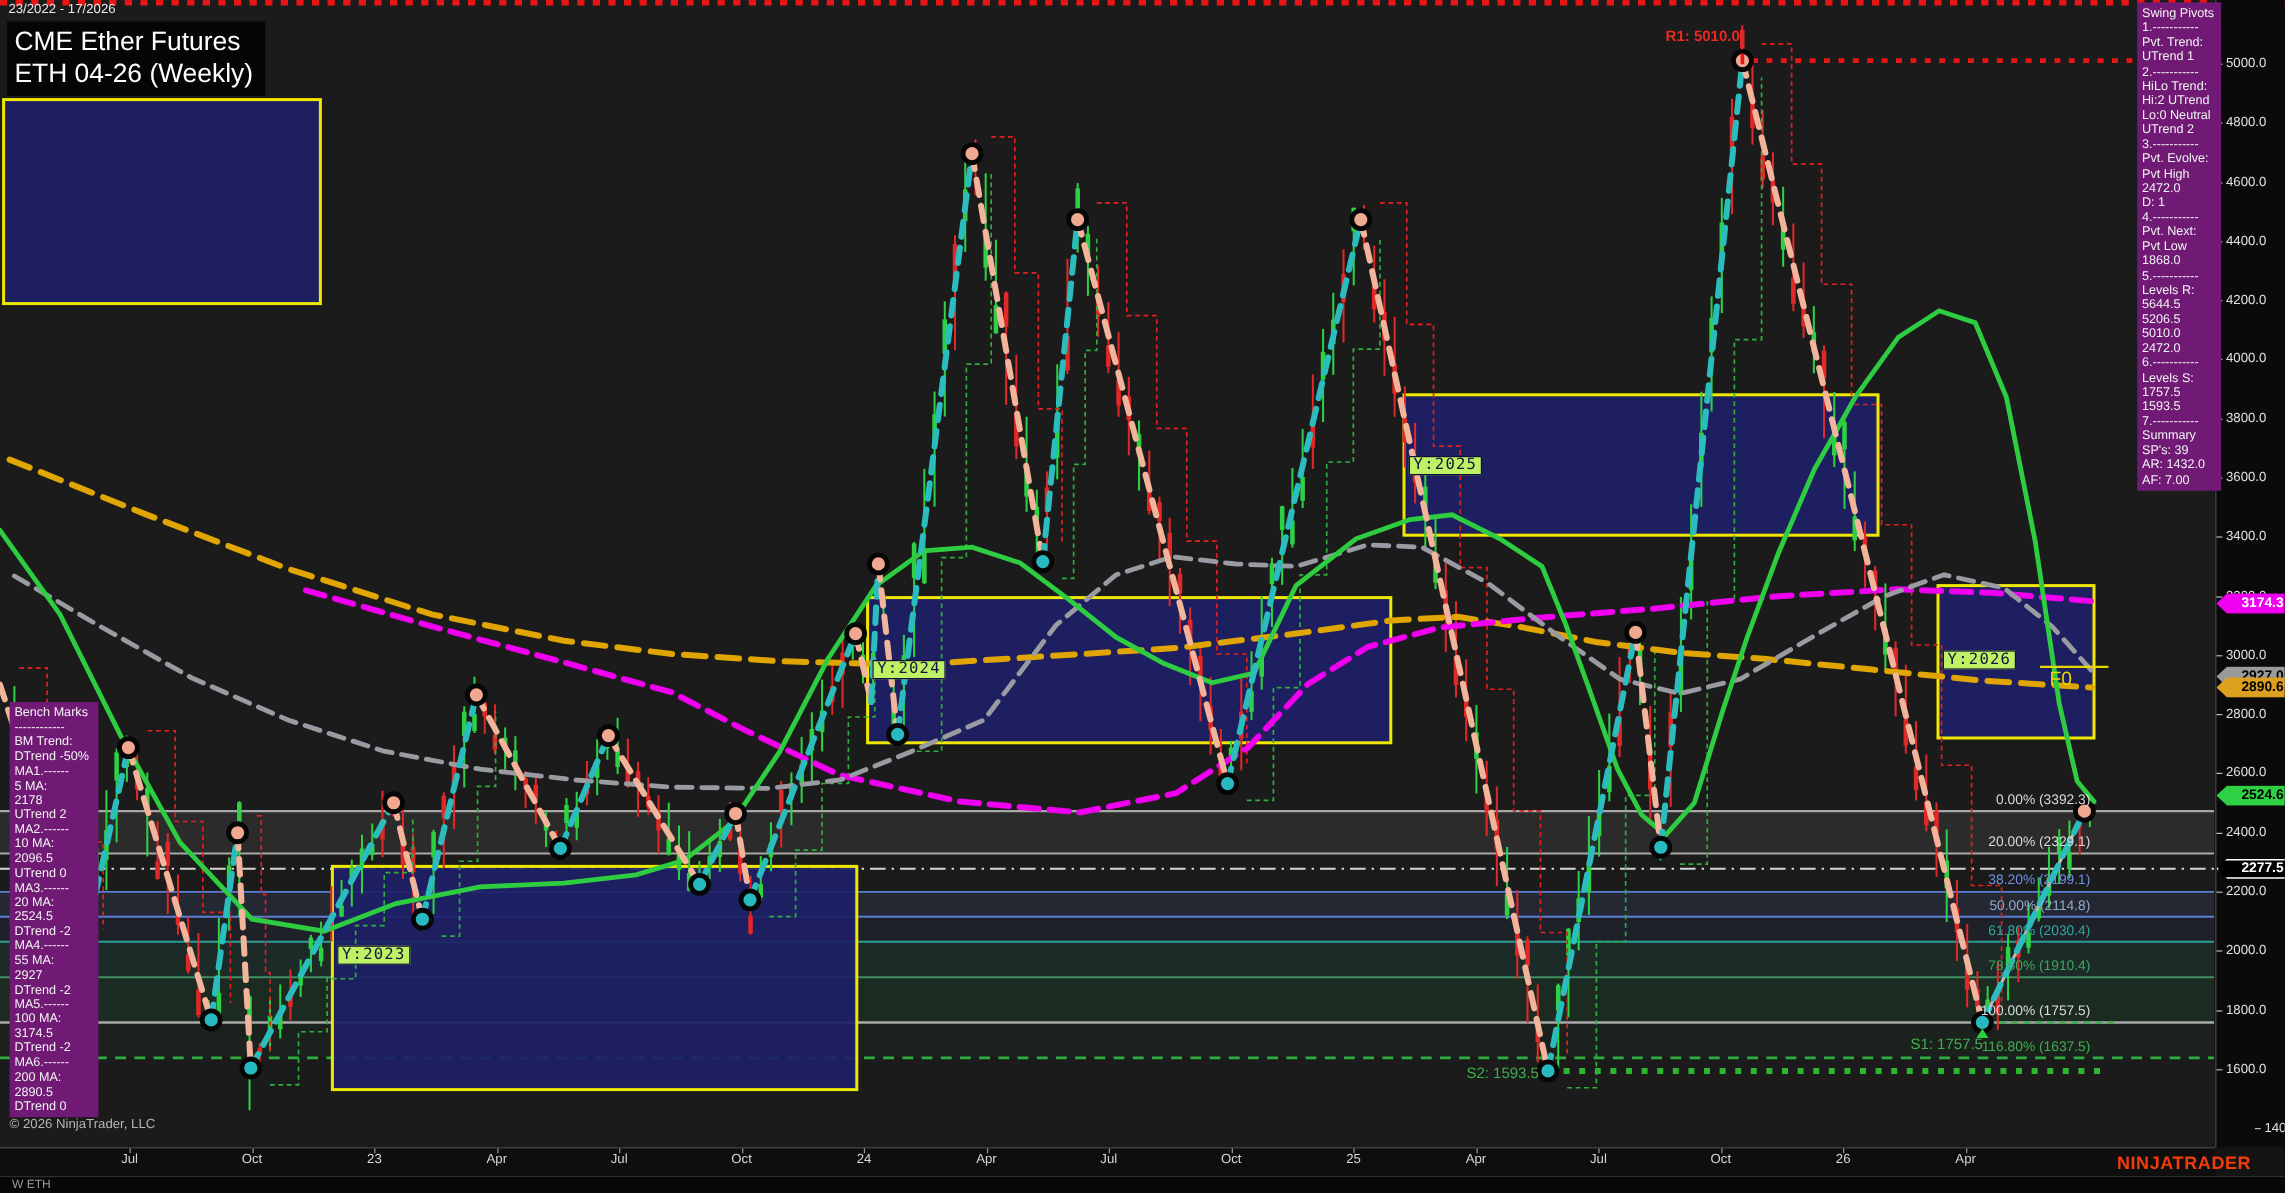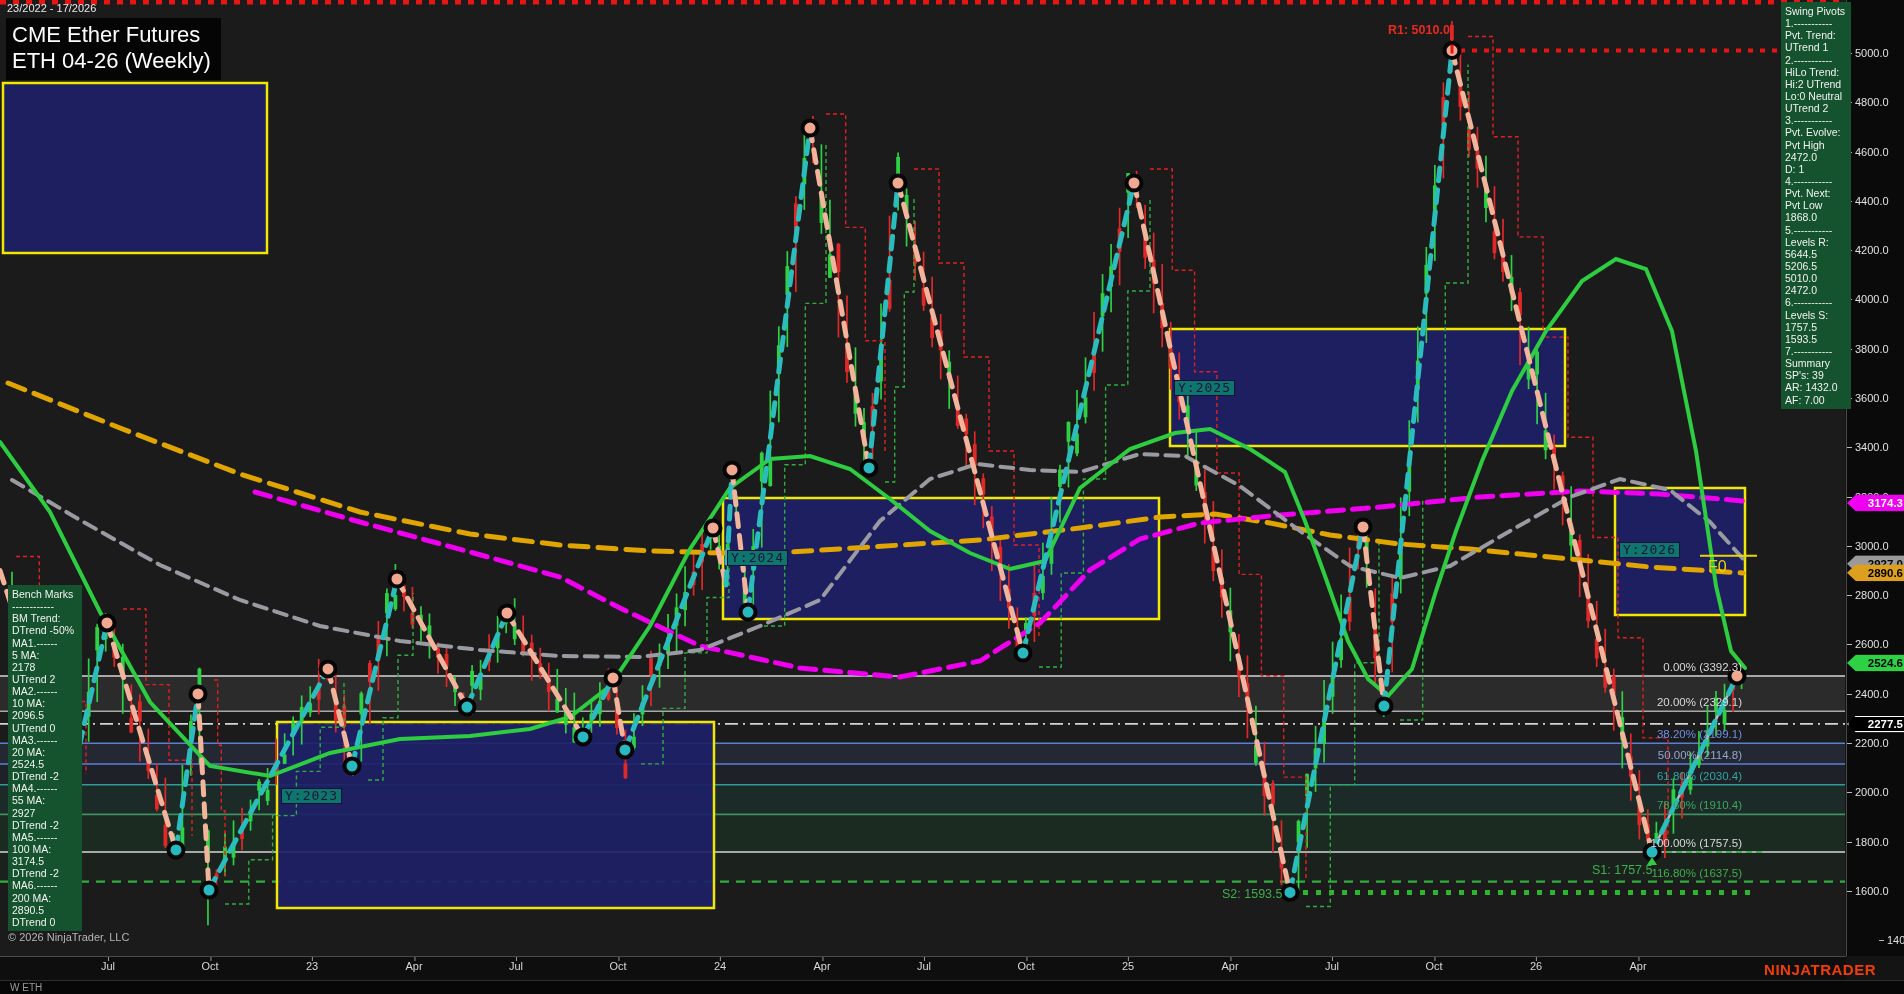--- a/index.html
+++ b/index.html
@@ -2,24 +2,24 @@
 <html><head>
 <meta charset="utf-8">
 <style>
   html,body{margin:0;padding:0;background:#000;}
   .root{position:relative;width:1904px;height:994px;background:#141414;overflow:hidden;
         font-family:"Liberation Sans", sans-serif;-webkit-font-smoothing:antialiased;}
   #plot-svg{position:absolute;left:0;top:0;}
   .hdr-range{position:absolute;left:7px;top:2px;color:#e8e8e8;font-size:11px;z-index:30;}
   .title-block{position:absolute;left:6px;top:18px;background:#050505;color:#fff;
         padding:4px 10px 6px 6px;font-size:22px;line-height:26px;z-index:30;}
-  .panel{position:absolute;background:#14532d;color:#f2f2f2;font-size:10.5px;line-height:12.15px;
+  .panel{position:absolute;background:#701a75;color:#f2f2f2;font-size:10.5px;line-height:12.15px;
         padding:3px 4px;z-index:40;white-space:nowrap;}
   .panel .pl{height:12.15px;}
-  .year-label{position:absolute;background:#0f766e;color:#14143c;border:1px solid #10103a;
+  .year-label{position:absolute;background:#bef264;color:#14143c;border:1px solid #10103a;
         font-family:"DejaVu Sans Mono", monospace;font-size:13px;line-height:14px;
         padding:0 3px;letter-spacing:1px;z-index:25;}
   .fib-label{position:absolute;font-size:11.5px;z-index:24;white-space:nowrap;transform:translateX(-100%);}
   .lvl-label{position:absolute;font-size:12.5px;z-index:24;white-space:nowrap;}
   .r1-label{position:absolute;font-size:12.5px;font-weight:bold;color:#e82a20;z-index:24;}
   .f0-label{position:absolute;font-size:16px;color:#e8d800;z-index:24;}
   .price-axis{position:absolute;left:1846px;top:0;width:58px;height:956px;background:#0a0a0a;
         border-left:1px solid #4a4a4a;z-index:20;}
   .ptick{position:absolute;color:#e0e0e0;font-size:11px;left:8px;transform:translateY(-50%);}
   .ptick:before{content:"";position:absolute;left:-8px;top:50%;width:5px;height:1px;background:#bbb;}

